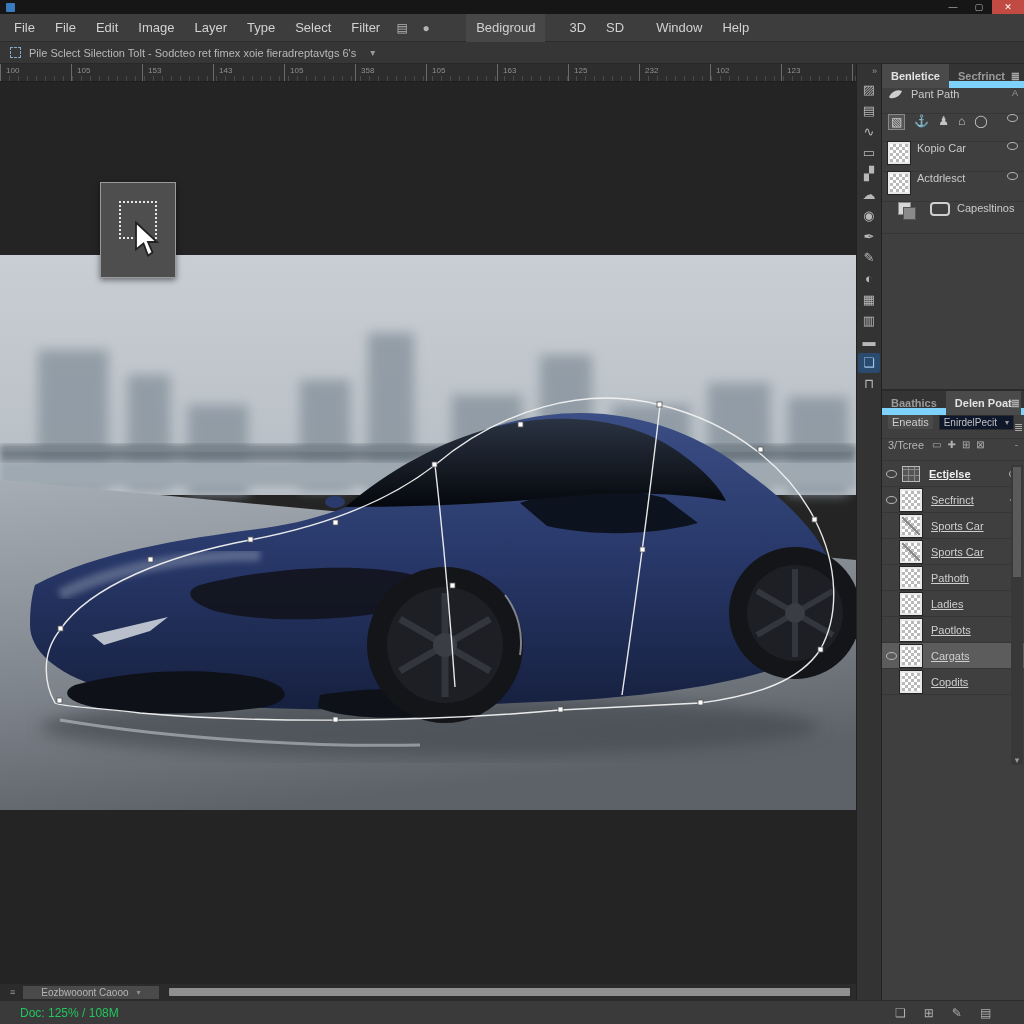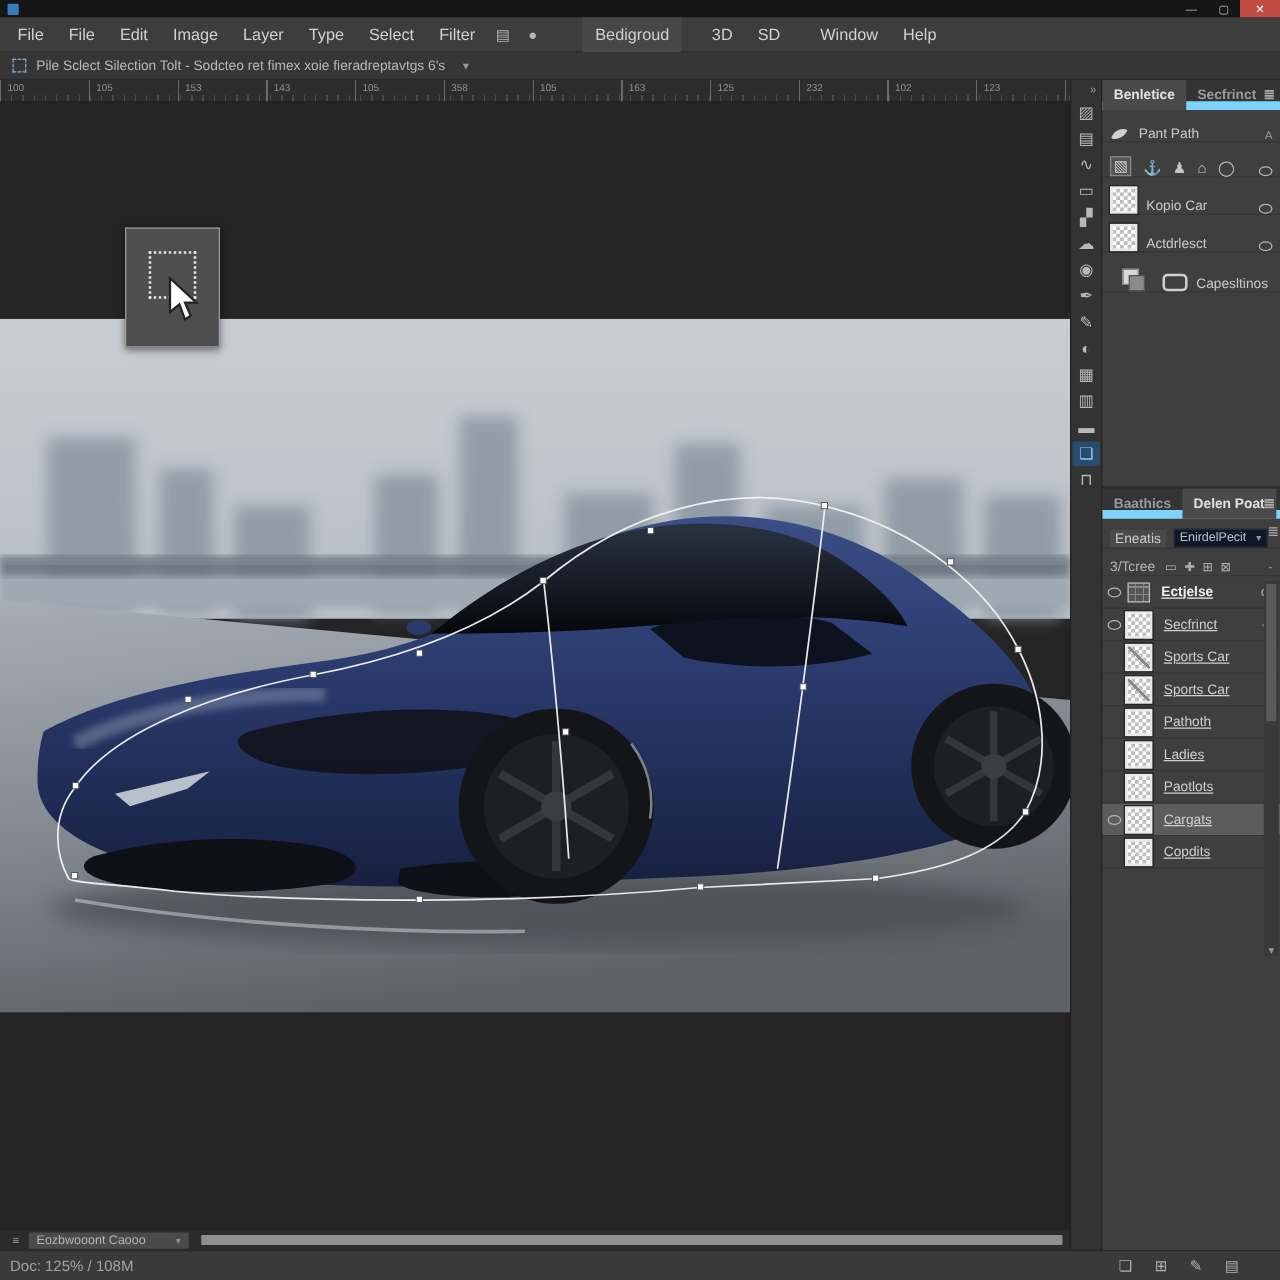--- a/index.html
+++ b/index.html
@@ -57,21 +57,21 @@
   .tool.selected { color:#9cc3ea; background:#2a4a6e; border-radius:2px; }
 
   
   #panels { left:882px; top:64px; width:142px; height:936px; background:#3f3f3f; }
   .tabbar { height:24px; background:#343434; display:flex; align-items:flex-start;
     border-bottom:7px solid #7dd3fc; position:relative;font-weight:bold; }
   .tab { padding:0 9px; font-size:11px; line-height:24px; color:#9a9a9a; }
   .tab.active { background:#4a4a4a; color:#e2e2e2; }
   .panel-menu { position:absolute; right:4px; top:0; line-height:24px; font-size:11px; color:#aaa; }
 
-  .prow { display:flex; align-items:flex-end; border-bottom:1px solid #363636;
+  .prow { display:flex; align-items:flex-start; border-bottom:1px solid #363636;
     padding:0 6px; position:relative; }
   .row-label { font-size:11px; color:#cacaca; margin-left:7px; }
   .right-ic { font-size:9px; color:#9a9a9a; margin-left:auto; }
 
   .checker { background-color:#fff;
     background-image:
       linear-gradient(45deg,#b9b9b9 25%,transparent 25%,transparent 75%,#b9b9b9 75%),
       linear-gradient(45deg,#b9b9b9 25%,transparent 25%,transparent 75%,#b9b9b9 75%);
     background-position:0 0,3px 3px; background-size:6px 6px;
     border:2px solid #e8e8e8; outline:1px solid #242424; }
@@ -108,27 +108,27 @@
 
   .stack-ic { position:relative; width:20px; height:18px; flex:none; }
   .stack-ic .sq1 { position:absolute; left:0; top:0; width:13px; height:13px; background:#d8d8d8; border:1px solid #888; }
   .stack-ic .sq2 { position:absolute; left:5px; top:5px; width:13px; height:13px; background:#8a8a8a; border:1px solid #555; }
   .rrect-ic { width:20px; height:14px; border:2px solid #cfcfcf; border-radius:4px; flex:none; margin-left:12px; }
 
   
   #hscroll-row { left:0; top:984px; width:856px; height:16px; background:#2b2b2b;
     display:flex; align-items:center; }
   #hscroll-left-ic { font-size:9px; color:#9a9a9a; margin:0 8px 0 10px; }
-  #doc-chip { background:#4a4a4a; font-size:10px; color:#b5b5b5; padding:1px 6px;
-    display:flex; gap:24px; align-items:center; }
+  #doc-chip { background:#4a4a4a; font-size:10px; color:#b5b5b5; padding:1px 18px;
+    display:flex; gap:8px; align-items:center; }
   #hscroll-track { flex:1; height:8px; background:#8f8f8f; margin:0 6px 0 10px; border-radius:1px; }
 
   #statusbar { left:0; top:1000px; width:1024px; height:24px; background:#3a3a3a;
     border-top:1px solid #2a2a2a; display:flex; align-items:center; }
-  #doc-info { font-size:12px; color:#a3a3a3; margin-left:8px; }
+  #doc-info { font-size:12px; color:#22c55e; margin-left:20px; }
   #status-icons { position:absolute; left:895px; display:flex; gap:18px; }
   .status-ic { font-size:12px; color:#b0b0b0; }
 </style>
 </head>
 <body>
 
 <div id="titlebar" class="abs">
   <div id="app-icon" class="abs"></div>
   <div id="win-controls" class="abs">
     <div class="winbtn">—</div>

